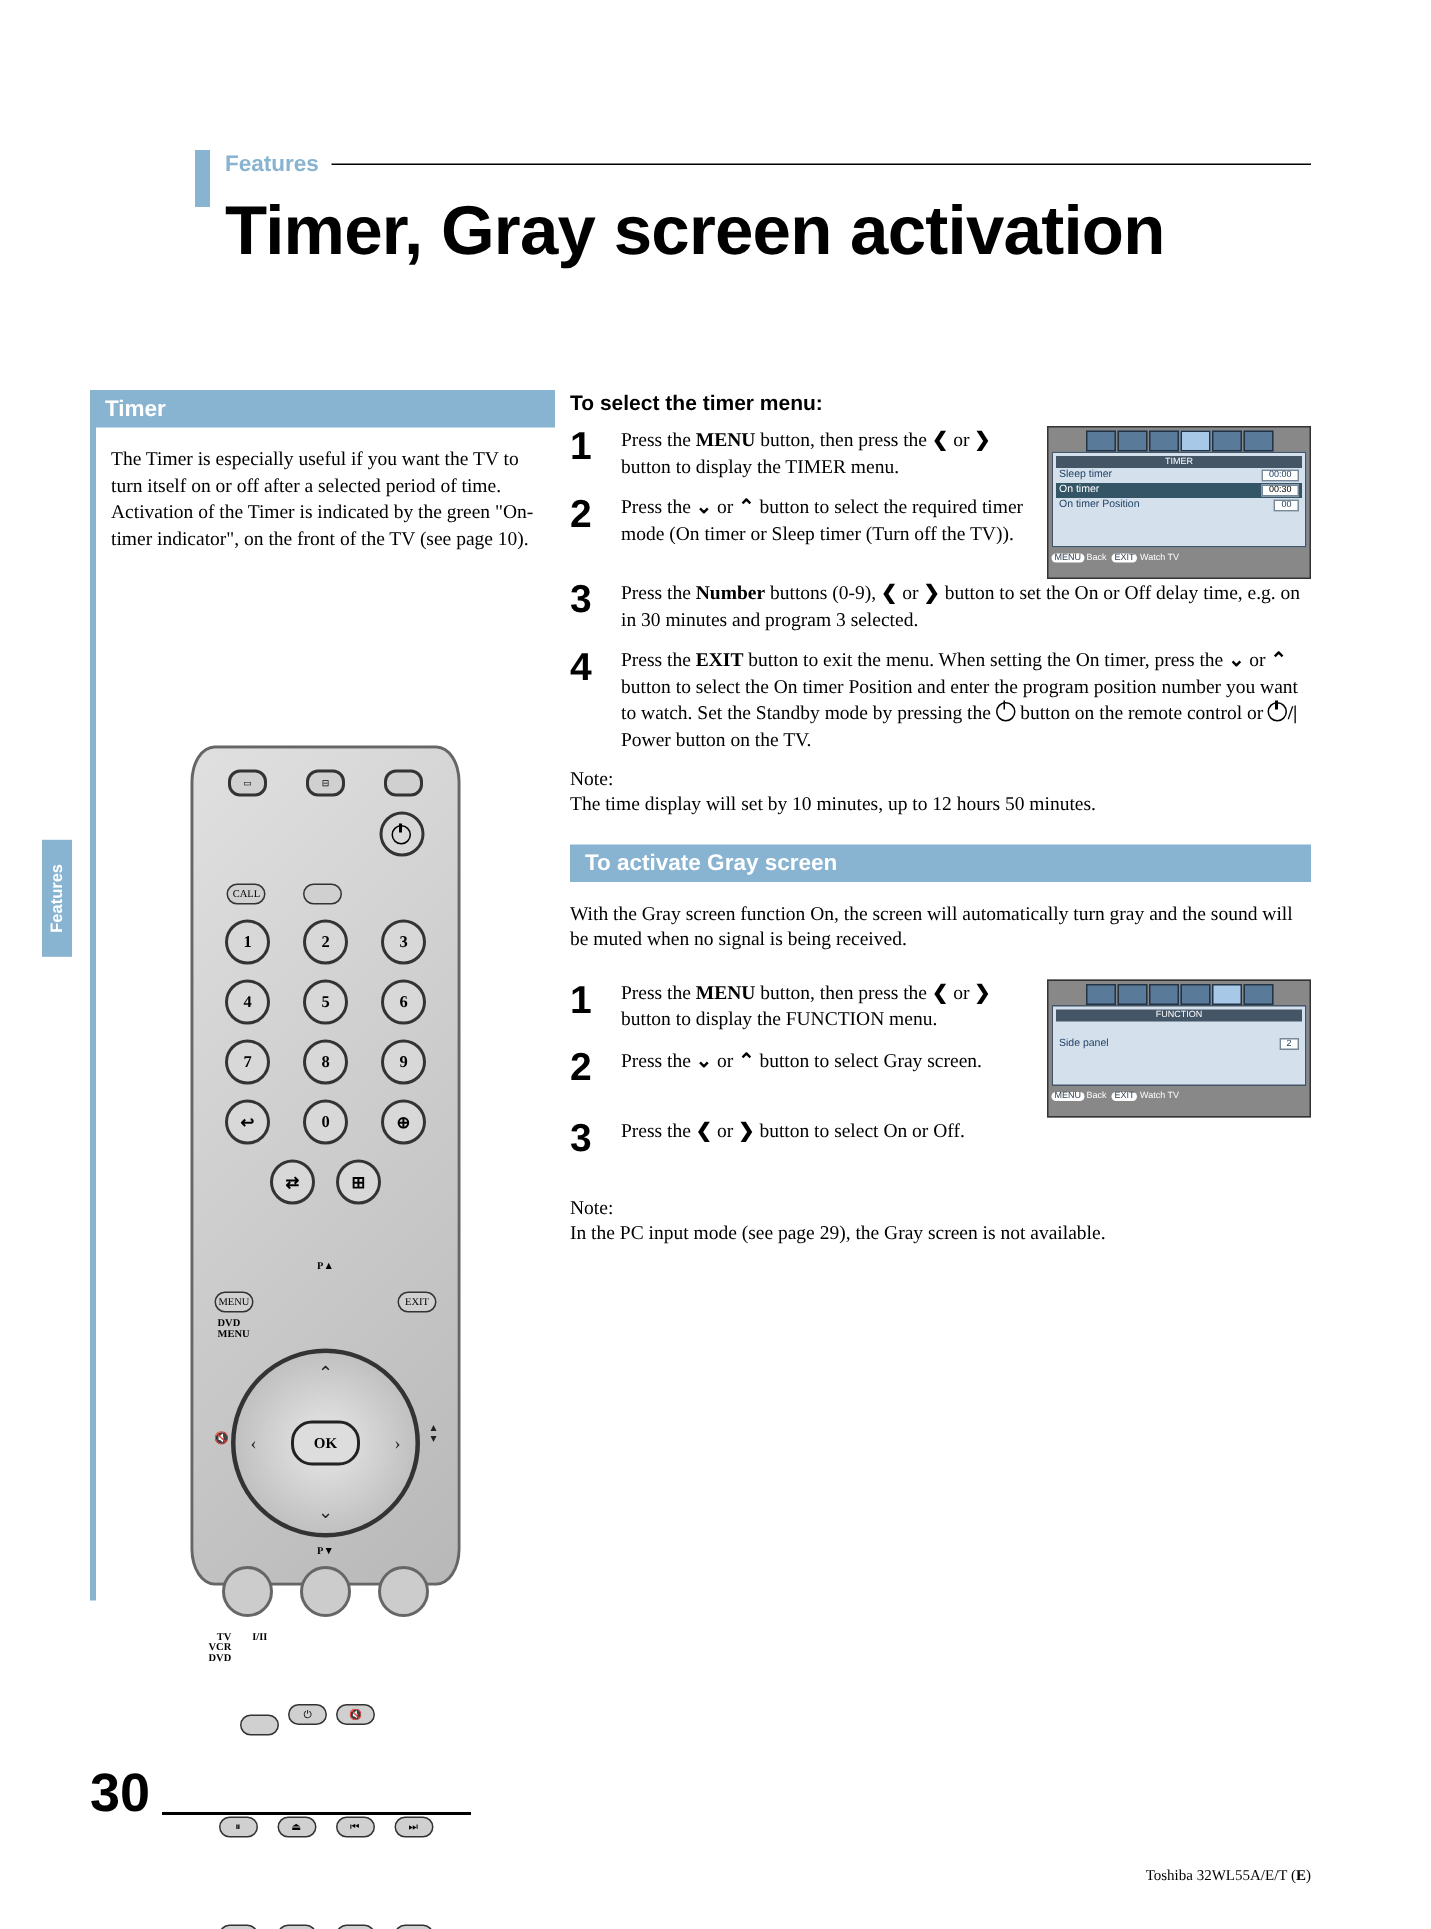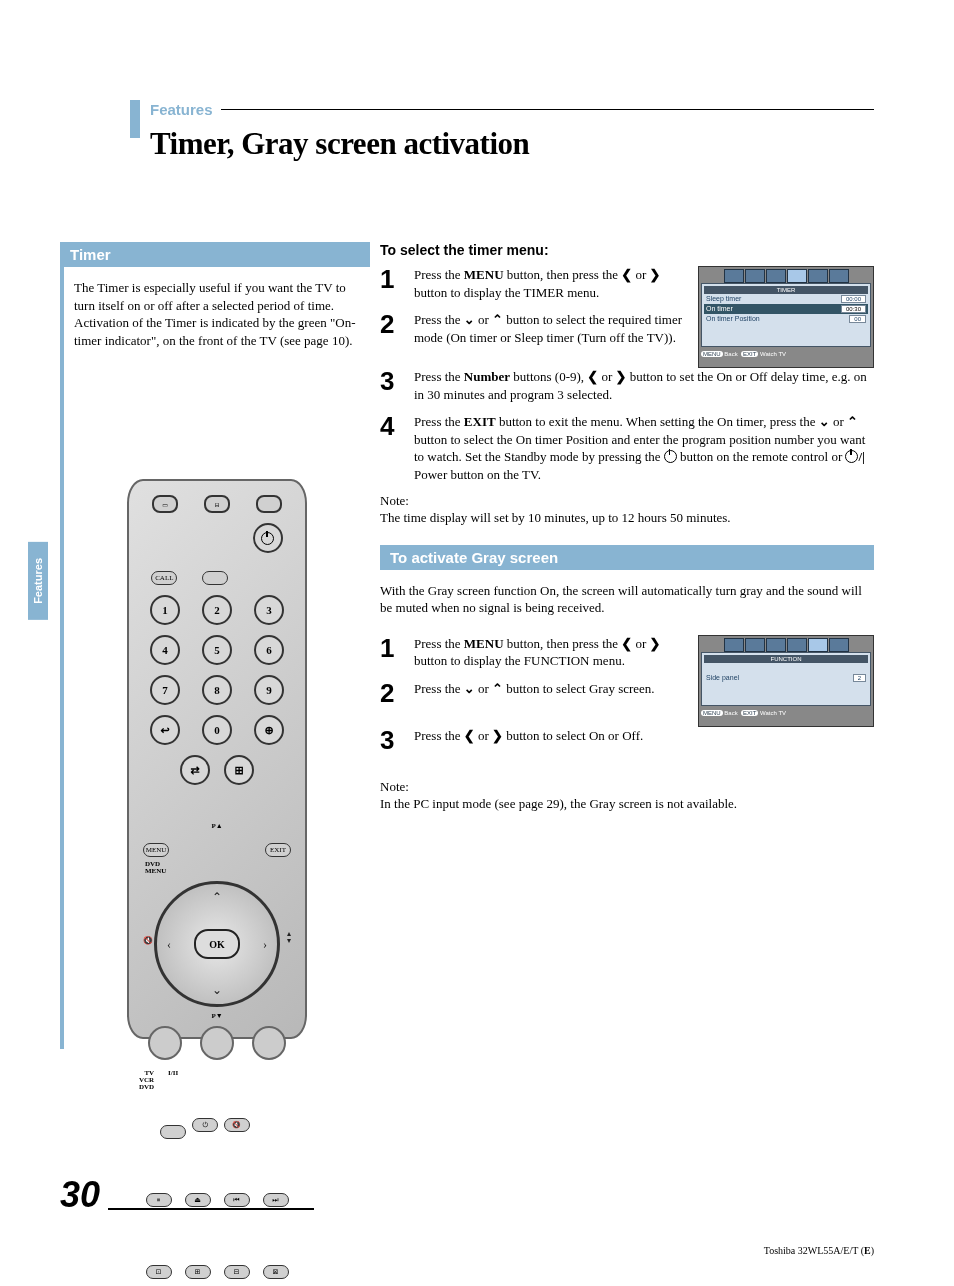--- a/index.html
+++ b/index.html
@@ -45,23 +45,23 @@
     top: -10px;
   }
   .category-line {
     flex: 1;
     border-top: 1px solid #000;
     position: relative;
     top: -10px;
     margin-left: 4px;
   }
   .page-title {
-    font-family: Liberation Serif, serif;
-    font-weight: bold;
-    font-size: 31px;
+    font-family: Liberation Sans, sans-serif;
+    font-weight: bold;
+    font-size: 46px;
     margin: -12px 0 0 20px;
     letter-spacing: -0.5px;
   }
   .content {
     display: flex;
   }
   .left-col {
     width: 310px;
     flex-shrink: 0;
     border-left: 4px solid #88b4d2;
@@ -204,21 +204,20 @@
   .arrow-glyph { font-family: Arial, sans-serif; font-weight: bold; }
   .pwr-glyph { display:inline-block; width:11px; height:11px; border:1.5px solid #000; border-radius:50%; position:relative; vertical-align:-2px;}
   .pwr-glyph::after{content:'';position:absolute;top:-2px;left:4px;width:1.5px;height:6px;background:#000;}
   .page-num {
     position: absolute;
     bottom: 70px;
     left: 60px;
     font-family: Arial, Helvetica, sans-serif;
     font-weight: 900;
     font-size: 36px;
-    font-style: italic;
   }
   .page-num-line {
     position:absolute;
     bottom: 76px;
     left: 108px;
     right: 640px;
     border-bottom: 2px solid #000;
   }
   .model {
     position: absolute;

